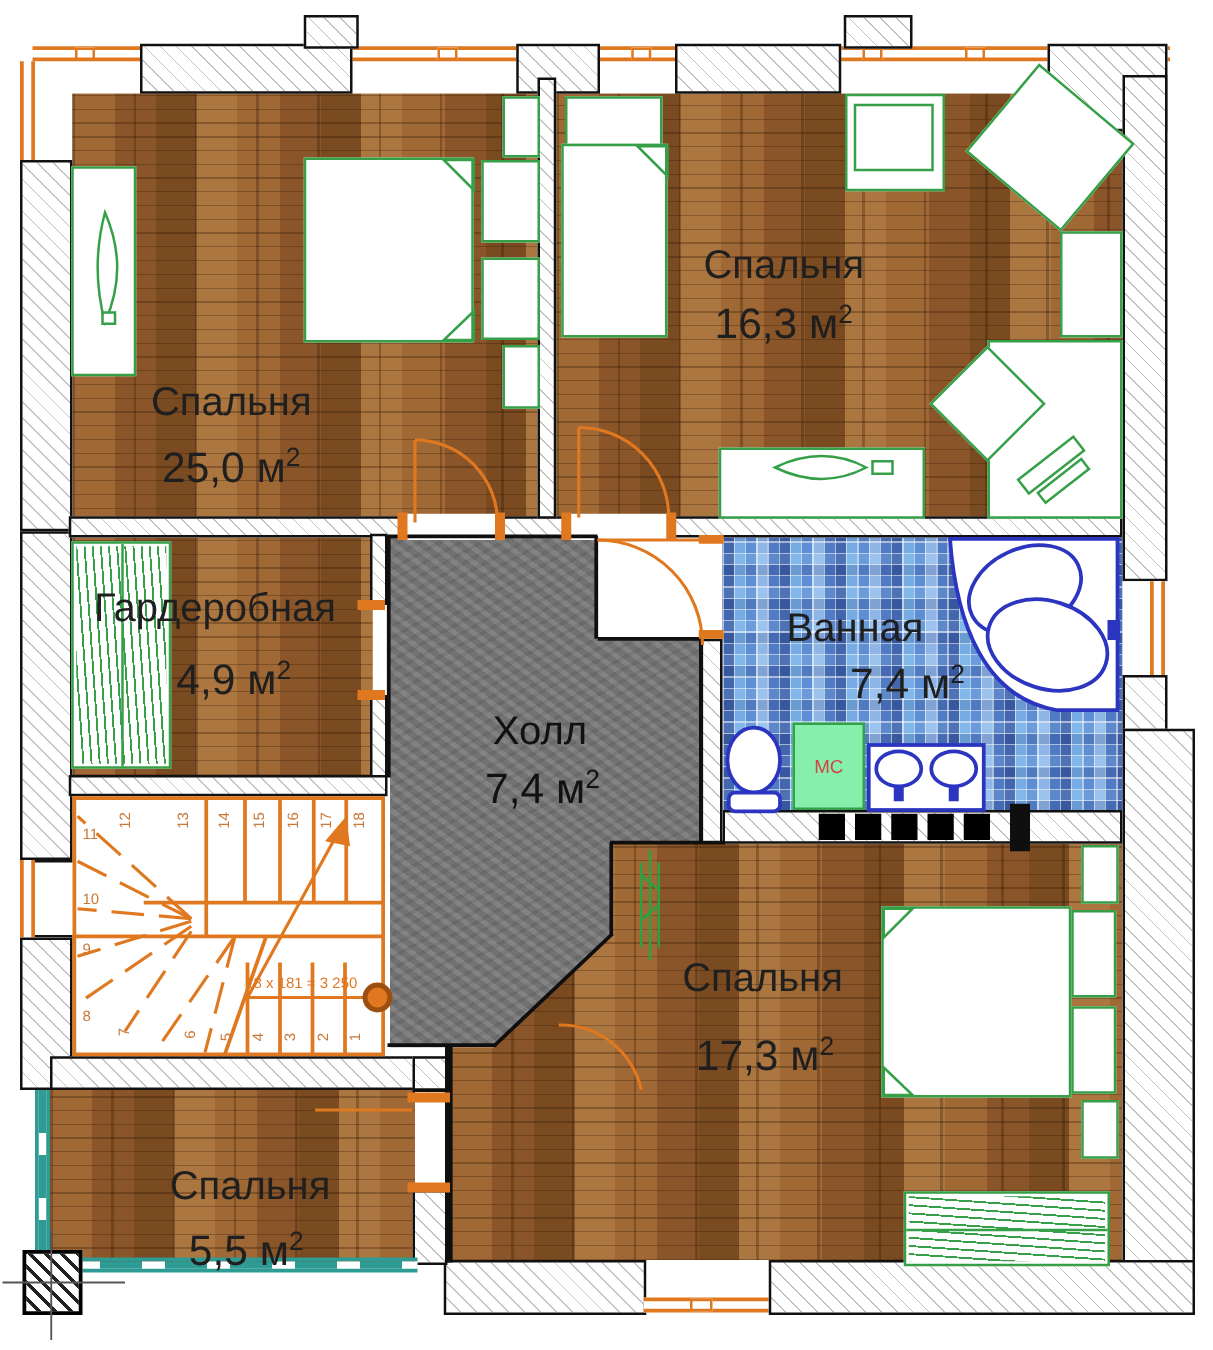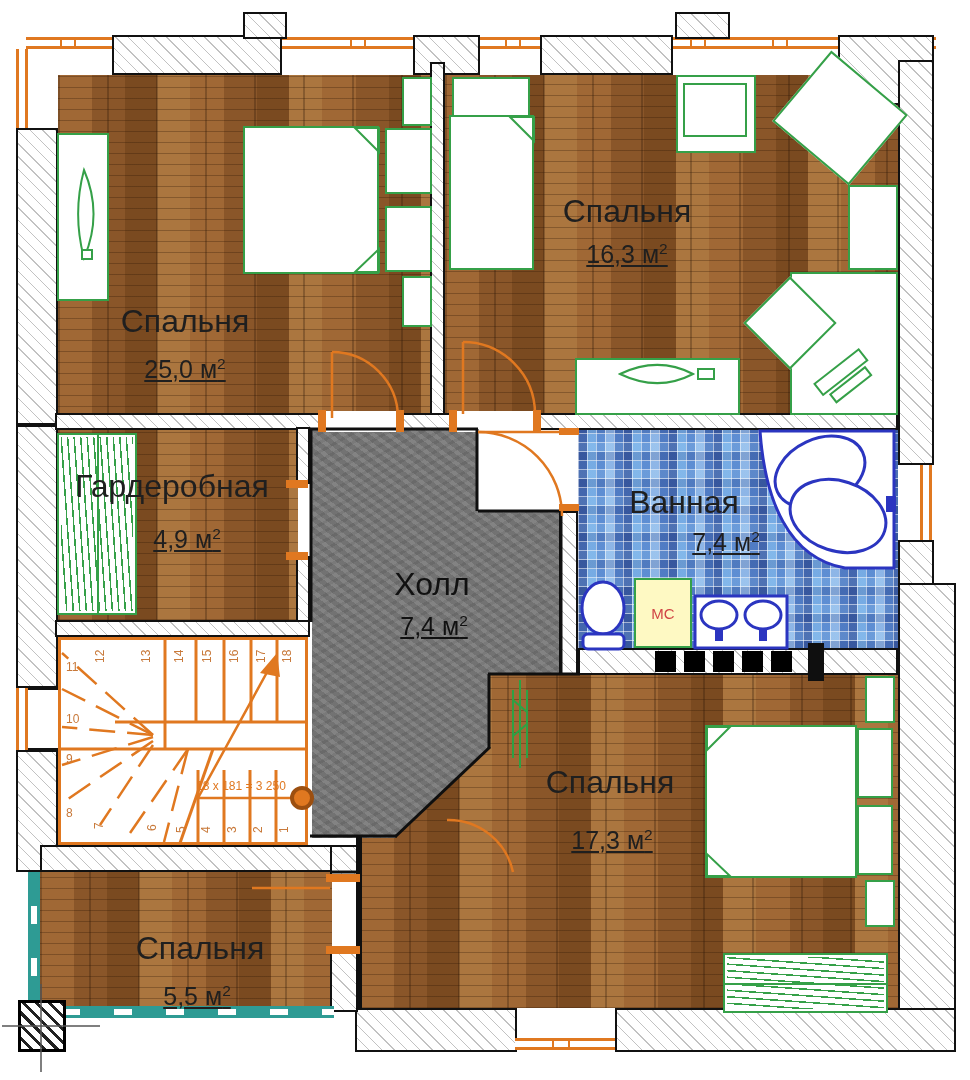--- a/index.html
+++ b/index.html
@@ -28,23 +28,23 @@
   .rail-h{border-top:3px solid #2e9b94;border-bottom:3px solid #2e9b94;
     background:repeating-linear-gradient(90deg,#2e9b94 0 34px,#fff 34px 52px);}
   .rail-v{border-left:3px solid #2e9b94;border-right:3px solid #2e9b94;
     background:repeating-linear-gradient(0deg,#2e9b94 0 34px,#fff 34px 52px);}
   .hang-v{position:absolute;inset:2px;background-image:
     repeating-linear-gradient(86deg, transparent 0 5px, #35a048 5px 6.5px);}
   .hang-h{position:absolute;inset:2px;background-image:
     repeating-linear-gradient(4deg, transparent 0 5px, #35a048 5px 6.5px);}
   .rname,.rarea{position:absolute;text-align:center;color:#1f1f1f;z-index:40;}
   .rname{font-size:32px;}
-  .rarea{font-size:25px;text-decoration:underline;}
+  .rarea{font-size:34px;}
   sup{font-size:62%;}
-  .washer{background:#fef9c3;border:2px solid #35a048;display:flex;align-items:center;
+  .washer{background:#86efac;border:2px solid #35a048;display:flex;align-items:center;
     justify-content:center;color:#d04545;font-size:15px;z-index:35;}
   .rad{display:flex;gap:8px;z-index:36;}
   .rseg{width:21px;height:21px;background:#000;}
   .blk{background:#0f0f0f;}
   svg.ovl{position:absolute;left:0;top:0;z-index:50;pointer-events:none;}
   .z1{z-index:1}.z2{z-index:10}.z3{z-index:30}
 </style>
 </head>
 <body>
 

